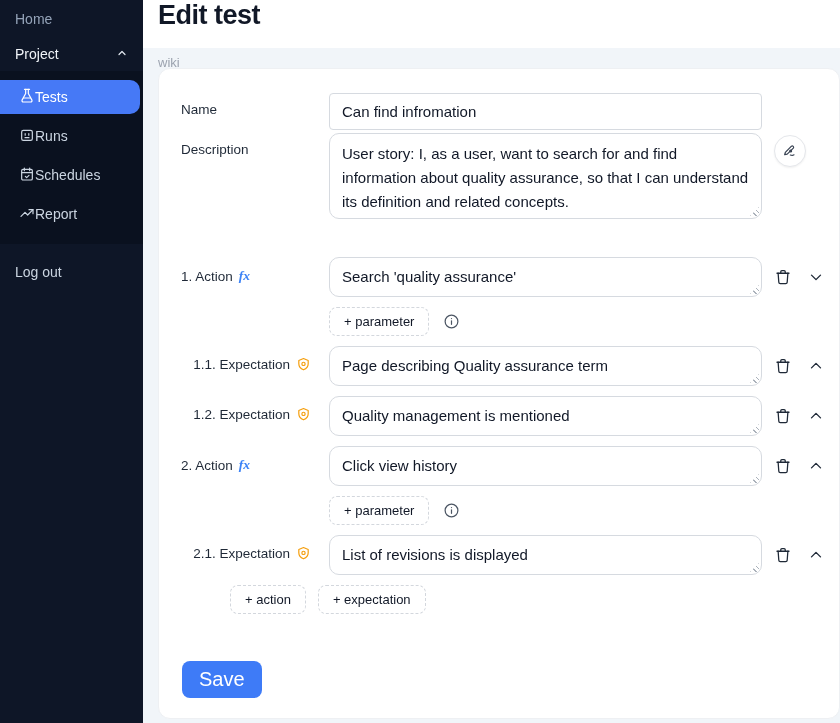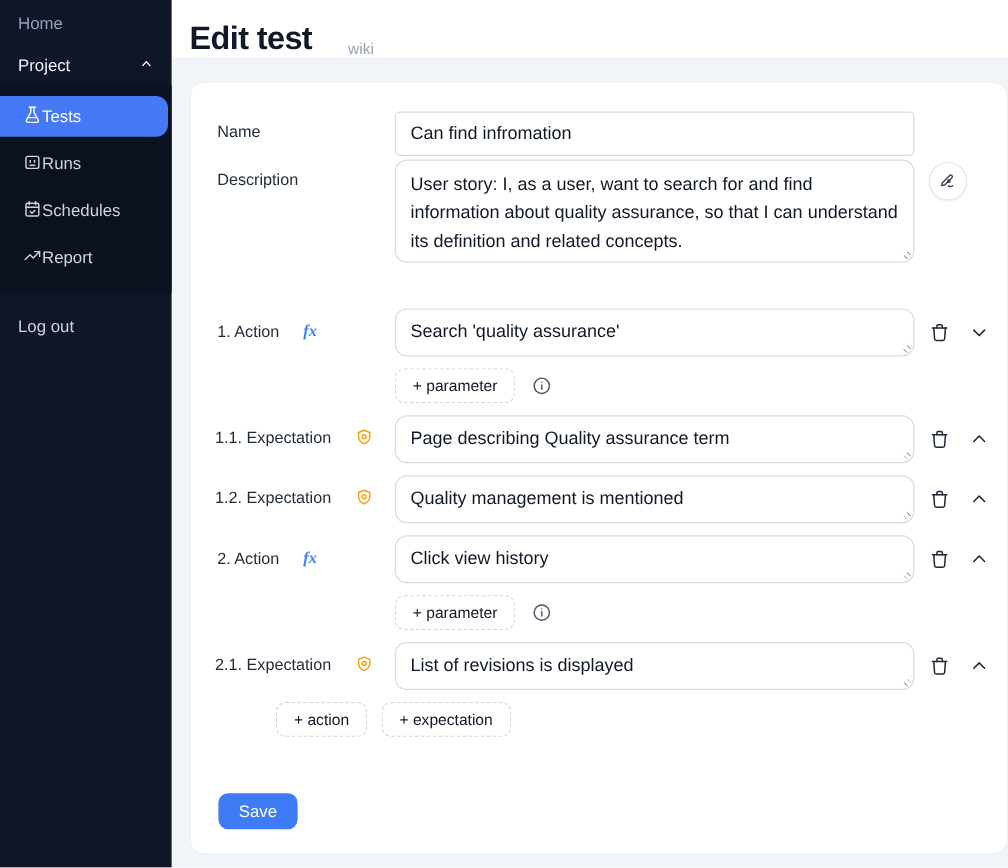--- a/index.html
+++ b/index.html
@@ -15,21 +15,21 @@
   .project-row svg { width:12px; height:12px; }
   .submenu { background:#0a111f; padding:4px 0 8px; }
   .submenu-item { display:flex; align-items:center; height:34px; margin:5px 0; padding:0 15px 0 19px; color:#cbd5e1; cursor:pointer; }
   .submenu-item svg { width:16px; height:16px; flex:0 0 auto; }
   .submenu-item.active { background:#4679f6; color:#fff; width:140px; border-radius:0 10px 10px 0; }
   .side-billing { margin-top:12px; }
   .side-logout { margin-top:10px; }
 
   
   .main { position:absolute; left:143px; top:0; right:0; bottom:0; }
-  .topbar { height:48px; background:#fff; display:flex; align-items:flex-end; gap:30px; padding-left:15px; }
+  .topbar { height:48px; background:#fff; display:flex; align-items:flex-start; gap:18px; padding-left:15px;flex-direction:column; }
   .page-title { font-size:27px; font-weight:700; letter-spacing:-0.5px; color:#111827; }
   .page-subtitle { font-size:13px; color:#9ca3af; padding-top:6px; }
   .content { height:483px; background:#f1f5f9; padding:20px 0 0 15px; }
   .card { background:#fff; border:1px solid #eef0f3; border-radius:12px; width:682px; min-height:644px; padding:24px 0 20px 22px; }
 
   
   .form-row { display:grid; grid-template-columns:148px 433px auto; align-items:start; }
   .name-row { margin-bottom:3px; }
   .desc-row { margin-bottom:38px; }
   .field-label { font-size:13.5px; color:#1f2937; padding-top:9px; }
@@ -40,37 +40,37 @@
   textarea.desc-field { height:86px; }
   .ta-wrap::after { content:""; position:absolute; right:3px; bottom:3px; width:9px; height:9px;
       clip-path:polygon(100% 0,100% 100%,0 100%);
       background:repeating-linear-gradient(45deg,#aab1ba 0 1px,transparent 1px 4px); }
   .edit-fab { width:32px; height:32px; border-radius:50%; border:1px solid #e5e7eb; background:#fff; color:#374151;
       display:flex; align-items:center; justify-content:center; margin-left:12px; margin-top:2px;
       box-shadow:0 1px 2px rgba(0,0,0,.06); cursor:pointer; }
   .edit-fab svg { width:16px; height:16px; }
 
   .step-row { display:grid; grid-template-columns:148px 433px auto; align-items:start; margin-bottom:10px; }
-  .step-label { font-size:13.5px; color:#1f2937; padding-top:11px; display:flex; align-items:center; gap:20px; white-space:nowrap; }
+  .step-label { font-size:13.5px; color:#1f2937; padding-top:11px; display:flex; align-items:center; gap:6px; white-space:nowrap; }
   .step-label.expectation { justify-content:flex-end; padding-right:18px; }
   .fx { font-style:italic; color:#3b82f6; font-size:13.5px; font-weight:600; font-family:"Liberation Serif",serif; }
   .badge { display:inline-flex; color:#f59e0b; }
   .badge svg { width:15px; height:15px; }
   .row-actions { display:flex; gap:15px; margin-left:12px; padding-top:11px; }
   .icon-btn { width:18px; height:18px; background:none; border:none; padding:0; color:#1f2937; cursor:pointer; }
   .icon-btn svg { width:18px; height:18px; }
 
   .param-row { display:flex; align-items:center; gap:13px; margin:8px 0 10px 148px; }
   .dashed-btn { border:1px dashed #d3d7dd; border-radius:8px; background:#fff; padding:6px 14px; font-size:13px; color:#111827; cursor:pointer; font-family:"Liberation Sans",sans-serif; }
   .info-btn { width:18px; height:18px; color:#4b5563; background:none; border:none; padding:0; cursor:pointer; }
   .info-btn svg { width:17px; height:17px; }
 
   .add-row { display:flex; gap:12px; margin:10px 0 0 49px; }
   .save-btn { margin-top:47px; margin-left:1px; background:#3e7bf7; color:#fff; border:none; border-radius:8px;
-      padding:7px 17px; font-size:14px; cursor:pointer; font-family:"Liberation Sans",sans-serif; }
+      padding:7px 17px; font-size:20px; cursor:pointer; font-family:"Liberation Sans",sans-serif; }
 </style>
 </head>
 <body>
 
 <div class="app">
 
   <nav class="sidebar">
     <div class="side-item side-home">Home</div>
 
     <div class="project-row">

